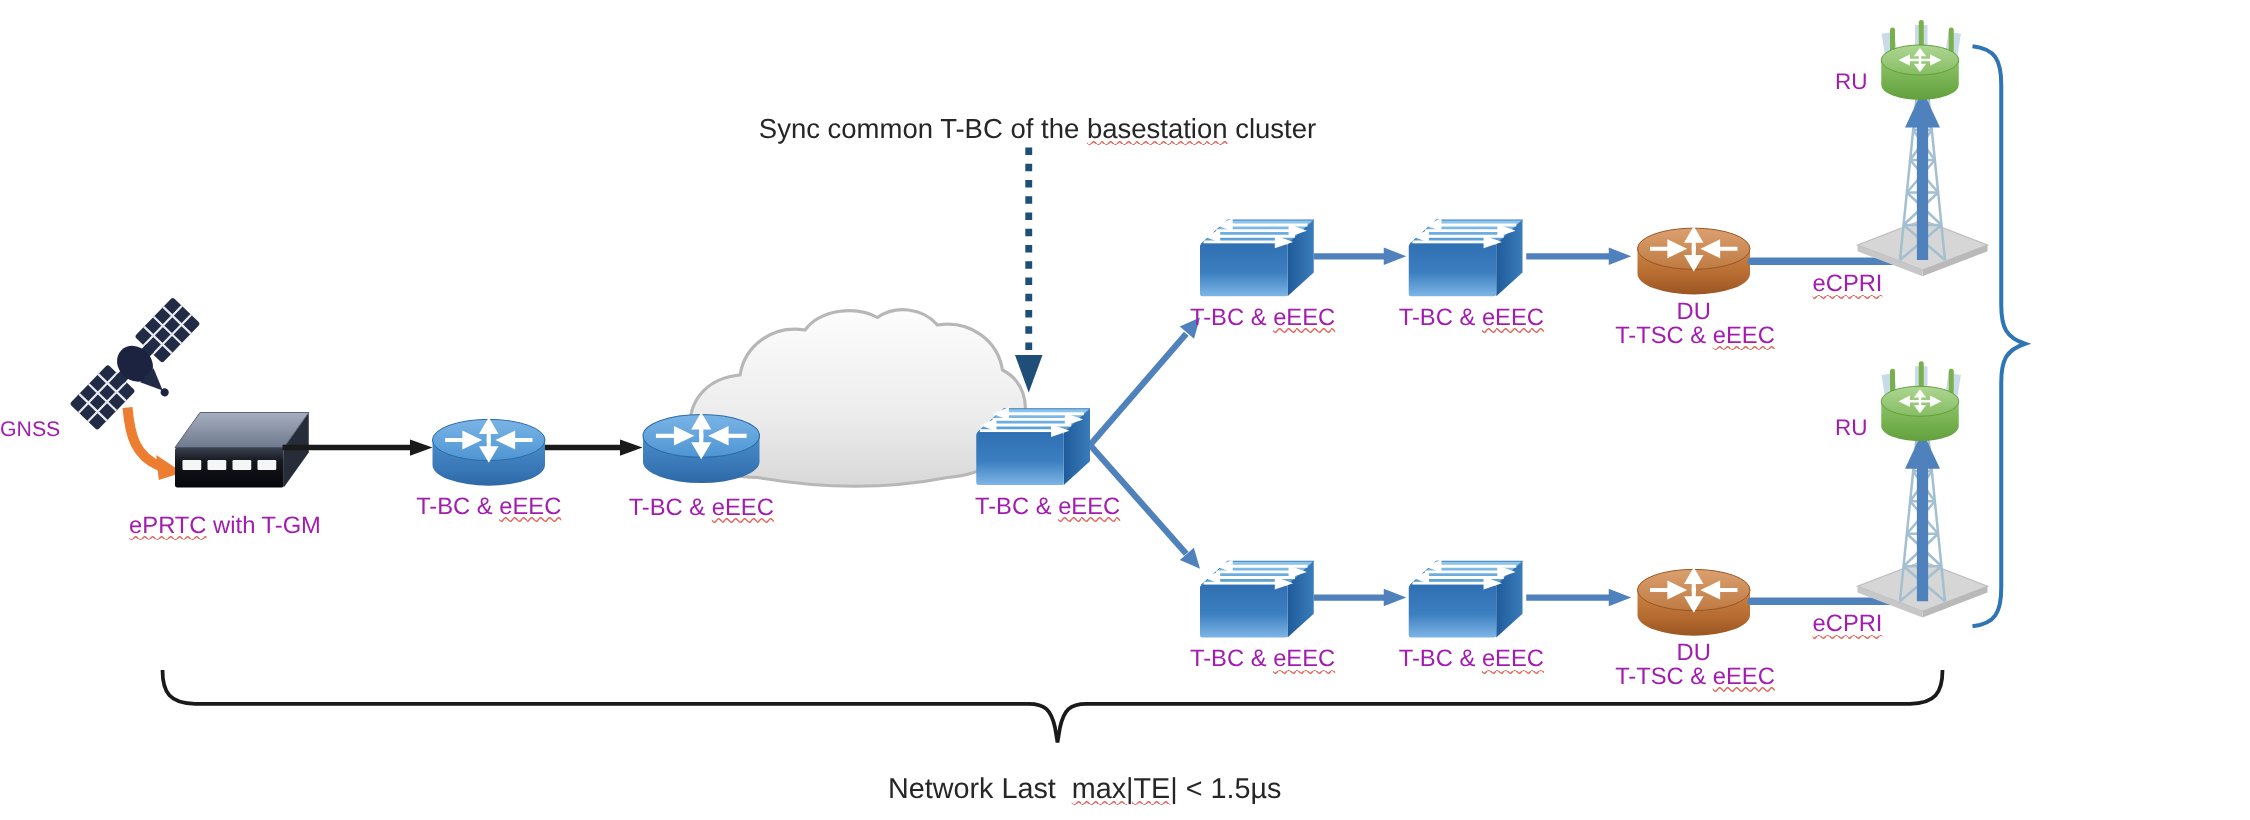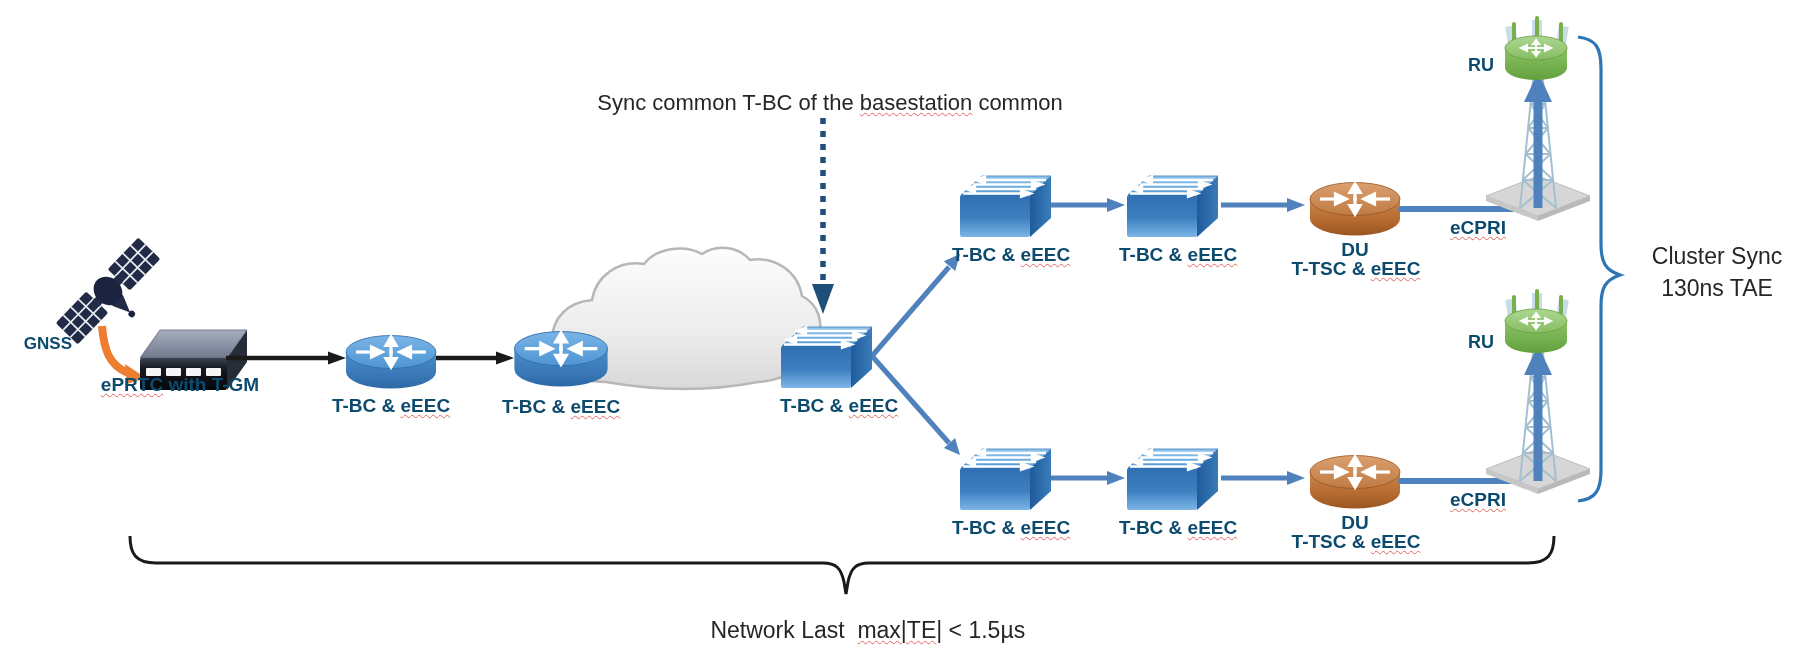--- a/index.html
+++ b/index.html
@@ -1,21 +1,21 @@
 <!DOCTYPE html>
 <html><head>
 <meta charset="utf-8">
 <style>
   html,body{margin:0;padding:0;background:#ffffff;}
   #stage{
     position:relative;width:1800px;height:656px;background:#ffffff;overflow:hidden;
     font-family:"Liberation Sans", sans-serif;color:#262626;
   }
   .abs{position:absolute;}
-  .lbl{position:absolute;font-size:19px;line-height:1.15;color:#0c4a6e;text-align:center;white-space:nowrap;font-weight:bold;}
+  .lbl{position:absolute;font-size:19px;line-height:1.15;color:#a21caf;text-align:center;white-space:nowrap;}
   .sq{
     text-decoration-line:underline;
     text-decoration-style:wavy;
     text-decoration-color:#e2665c;
     text-decoration-thickness:1px;
     text-underline-offset:2px;
   }
   .bigtxt{position:absolute;font-size:22px;color:#262626;text-align:center;white-space:nowrap;}
   svg{display:block;overflow:visible;}
   .ecpri-line{position:absolute;height:6px;background:#4f81bd;border-radius:3px;}
@@ -81,57 +81,57 @@
           <stop offset="1" stop-color="#d8d8d8"></stop>
       </linearGradient>
     </defs>
   </svg>
 
   <svg class="abs" style="left:546px;top:242px" width="282" height="162" viewBox="0 0 282 162">
     <path d="M60,140 C28,140 6,122 6,98 C6,76 22,60 46,58 C50,34 72,18 98,22 C110,6 138,2 156,12 C170,2 192,4 204,18 C230,14 252,30 256,54 C272,62 278,80 272,98 C266,122 242,138 212,140 Q140,154 60,140 Z" fill="url(#gCloud)" stroke="#b7b7b7" stroke-width="2.5"></path>
   </svg>
 
   <div class="bigtxt" style="left:580px;top:90px;width:500px">
-    <span>Sync common T-BC of the </span><span class="sq">basestation</span><span> common</span>
+    <span>Sync common T-BC of the </span><span class="sq">basestation</span><span> cluster</span>
   </div>
 
   <svg class="abs" style="left:810px;top:116px" width="28" height="202" viewBox="0 0 28 202">
     <line x1="13" y1="2" x2="13" y2="168" stroke="#1f4e79" stroke-width="5.5" stroke-dasharray="6 7"></line>
     <polygon points="13,198 2,168 24,168" fill="#1f4e79"></polygon>
   </svg>
 
   <svg class="abs" style="left:52px;top:236px" width="112" height="110" viewBox="0 0 100 100">
     <g transform="rotate(-46 50 50)">
       <rect x="-4" y="36" width="40" height="28" rx="2" fill="#222b46"></rect>
       <path d="M6,36 V64 M16,36 V64 M26,36 V64 M-4,45.3 H36 M-4,54.6 H36" stroke="#e9ebf2" stroke-width="1.6"></path>
       <rect x="64" y="36" width="40" height="28" rx="2" fill="#222b46"></rect>
       <path d="M74,36 V64 M84,36 V64 M94,36 V64 M64,45.3 H104 M64,54.6 H104" stroke="#e9ebf2" stroke-width="1.6"></path>
       <rect x="34" y="46" width="32" height="8" fill="#222b46"></rect>
       <ellipse cx="50" cy="50" rx="12" ry="14" fill="#1b2340"></ellipse>
       <polygon points="43,62 57,62 50,78" fill="#222b46"></polygon>
       <circle cx="50" cy="80" r="3" fill="#1b2340"></circle>
     </g>
   </svg>
-  <div class="lbl" style="left:16px;top:334px;width:56px;font-size:17px;text-align:right">GNSS</div>
+  <div class="lbl" style="left:0;top:334px;width:56px;font-size:17px;text-align:left">GNSS</div>
 
   <svg class="abs" style="left:94px;top:324px" width="54" height="62" viewBox="0 0 54 62">
     <path d="M8,2 C10,26 15,41 34,49" fill="none" stroke="#ed7d31" stroke-width="8"></path>
     <polygon points="52,54 31,40 33,60" fill="#ed7d31"></polygon>
   </svg>
 
   <svg class="abs" style="left:138px;top:328px" width="110" height="64" viewBox="0 0 110 64">
     <polygon points="89,30 109,2 109,34 89,62" fill="#262c38"></polygon>
     <polygon points="2,30 89,30 109,2 22,2" fill="url(#gBoxTop)" stroke="#59627a" stroke-width="0.8"></polygon>
     <rect x="2" y="30" width="87" height="32" rx="2" fill="url(#gBoxFront)"></rect>
     <rect x="8" y="40" width="15" height="8" rx="1" fill="#f5f5f5"></rect>
     <rect x="28" y="40" width="15" height="8" rx="1" fill="#f5f5f5"></rect>
     <rect x="48" y="40" width="15" height="8" rx="1" fill="#f5f5f5"></rect>
     <rect x="68" y="40" width="15" height="8" rx="1" fill="#f5f5f5"></rect>
   </svg>
-  <div class="lbl" style="left:100px;top:374px;width:160px">
+  <div class="lbl" style="left:100px;top:410px;width:160px">
     <span class="sq">ePRTC</span><span> with T-GM</span>
   </div>
 
   <svg class="abs" style="left:226px;top:350px" width="124" height="16" viewBox="0 0 124 16">
     <line x1="0" y1="8" x2="104" y2="8" stroke="#1a1a1a" stroke-width="4.5"></line>
     <polygon points="120,8 102,1.5 102,14.5" fill="#1a1a1a"></polygon>
   </svg>
 
   <svg class="abs" style="left:344px;top:334px" width="94" height="56" viewBox="0 0 94 56">
     <path d="M2,18 L2,38 A45,16.5 0 0 0 92,38 L92,18 Z" fill="url(#gBlueBody)"></path>
@@ -410,24 +410,20 @@
       <line x1="58" y1="31" x2="58" y2="41"></line>
       <polygon points="58,28 55,32 61,32"></polygon>
         <polygon points="58,44 55,40 61,40"></polygon>
     </g>
   </svg>
   <div class="lbl" style="left:1444px;top:332px;width:50px;font-size:18px;text-align:right">RU</div>
 
   <svg class="abs" style="left:1574px;top:34px" width="64" height="470" viewBox="0 0 64 470">
     <path d="M4,3 C22,5 27,14 27,34 L27,210 C27,228 31,236 46,241 C31,246 27,254 27,272 L27,436 C27,456 22,465 4,467" fill="none" stroke="#2e75b6" stroke-width="3.2"></path>
   </svg>
-  <div class="abs" style="left:1638px;top:240px;width:158px;font-size:23px;line-height:32px;text-align:center">
-    <div>Cluster Sync</div>
-    <div>130ns TAE</div>
-  </div>
 
   <svg class="abs" style="left:126px;top:532px" width="1434" height="72" viewBox="0 0 1434 72">
     <path d="M4,4 C4,22 10,31 30,31 L697,31 C710,31 715,36 718,50 L720,62 L722,50 C725,36 730,31 743,31 L1402,31 C1422,31 1428,22 1428,4" fill="none" stroke="#1a1a1a" stroke-width="3"></path>
   </svg>
   <div class="abs" style="left:640px;top:590px;width:430px;font-size:23px;text-align:center;white-space:pre">
     <span>Network Last  </span><span class="sq">max|TE</span><span>| &lt; 1.5µs</span>
   </div>
 
 </div>
 

